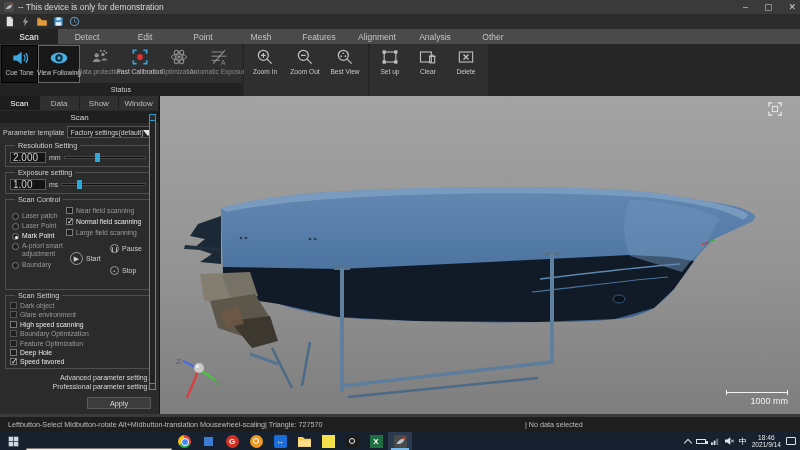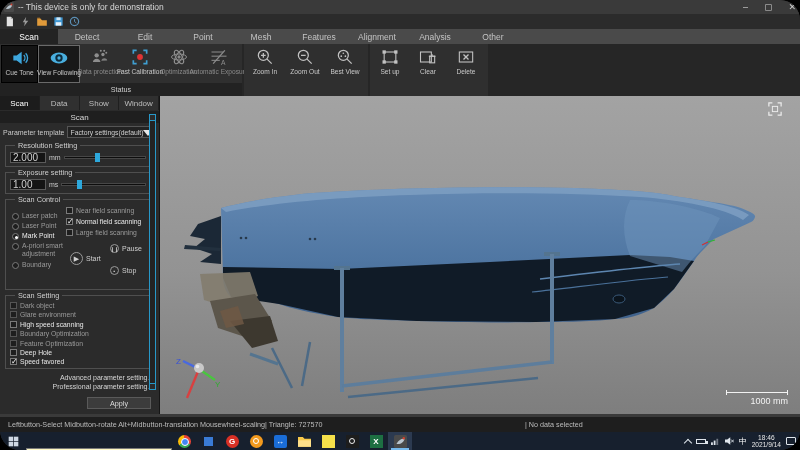--- a/index.html
+++ b/index.html
@@ -1,17 +1,17 @@
 <!DOCTYPE html>
 <html><head>
 <meta charset="utf-8">
 <style>
   html,body{margin:0;padding:0;background:#000;}
   *{box-sizing:border-box;font-family:"Liberation Sans","DejaVu Sans",sans-serif;}
-  #app{position:relative;width:800px;height:450px;overflow:hidden;background:#2c2c2c;border-radius:20px;}
+  #app{position:relative;width:800px;height:450px;overflow:hidden;background:#2c2c2c;}
 
   
   .titlebar{position:absolute;left:0;top:0;width:800px;height:14px;background:#3a3a3a;display:flex;align-items:center;padding:0 4px;}
   .titlebar .ttl{color:#d8d8d8;font-size:8.5px;margin-left:4px;}
   .wincontrols{position:absolute;right:4px;top:0;height:14px;display:flex;align-items:center;gap:16px;color:#cfcfcf;font-size:9px;}
   .wincontrols span{cursor:default;line-height:14px;}
 
   
   .quickrow{position:absolute;left:0;top:14px;width:800px;height:15px;background:#2b2b2b;display:flex;align-items:center;gap:5px;padding:0 4px;}
   .quickrow svg{display:block;}

